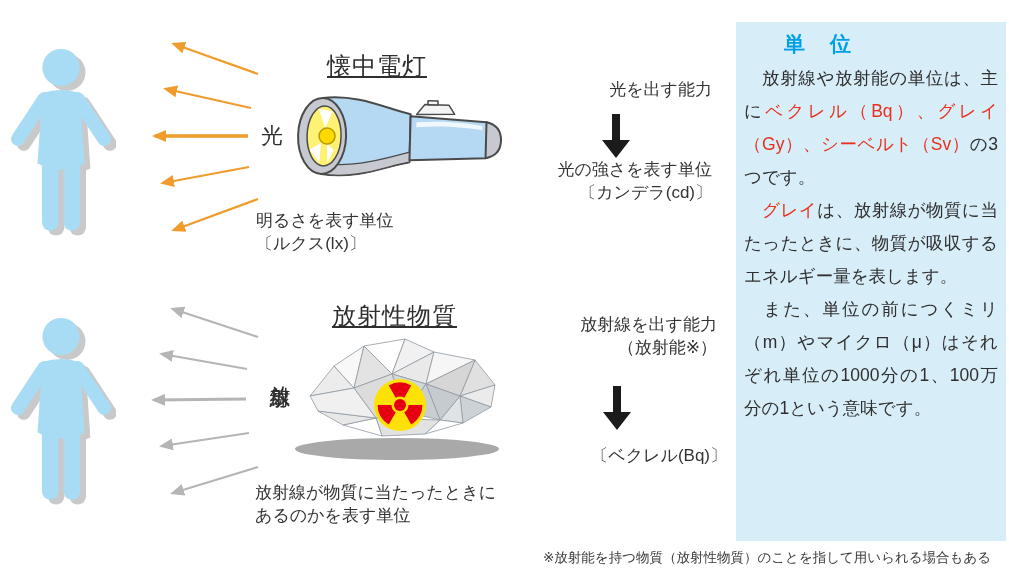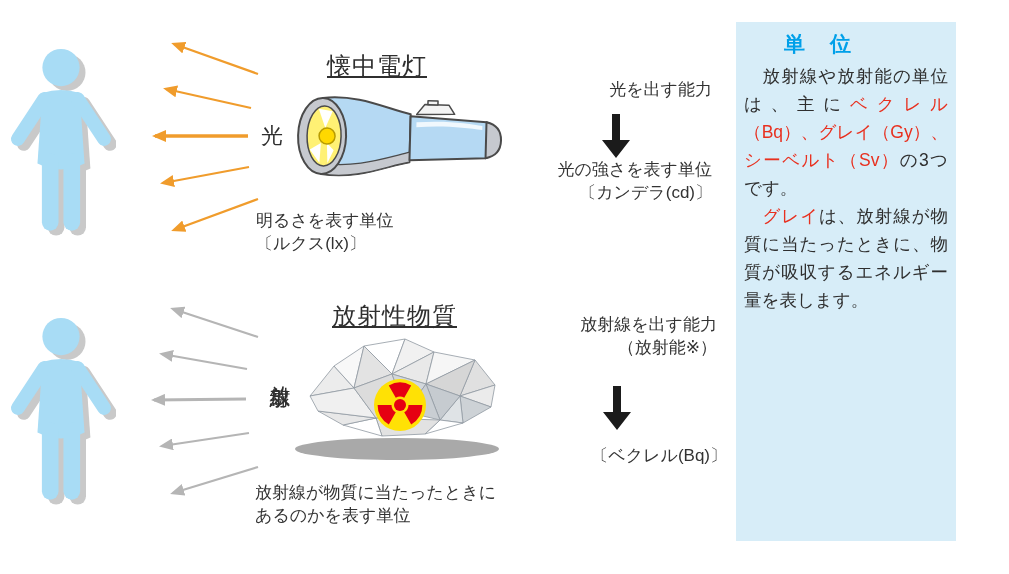--- a/index.html
+++ b/index.html
@@ -4,24 +4,24 @@
 <style>
   html,body{margin:0;padding:0;background:#fff;}
   .stage{position:relative;width:1009px;height:574px;background:#fff;overflow:hidden;
          font-family:"Liberation Sans","DejaVu Sans",sans-serif;color:#333;}
   .abs{position:absolute;}
   .lbl{color:#2f2f2f;white-space:nowrap;}
   .big{font-size:24px;letter-spacing:1px;text-decoration:underline;}
   .cap{font-size:17px;line-height:23px;}
   .ctr{text-align:right;}
   .vert{writing-mode:vertical-rl;text-orientation:upright;font-size:21px;letter-spacing:1px;}
-  .panel{left:736px;top:22px;width:220px;height:519px;background:#d7edf8;box-sizing:border-box;
+  .panel{left:736px;top:22px;width:270px;height:519px;background:#d7edf8;box-sizing:border-box;
          padding:6px 8px 0 8px;}
   .panel-title{font-size:21px;font-weight:bold;color:#00a0e9;letter-spacing:2px;margin:2px 0 4px 40px;}
-  .panel p{margin:0;font-size:17.5px;line-height:28px;color:#2f2f2f;text-align:justify;}
+  .panel p{margin:0;font-size:17.5px;line-height:33px;color:#2f2f2f;text-align:justify;}
   .rd{color:#e8301f;}
   .foot{left:543px;top:549px;font-size:13.5px;color:#3c3c3c;white-space:nowrap;}
   svg{display:block;}
 </style>
 </head>
 <body>
 
 <div class="stage">
 
   <svg class="abs" style="left:0;top:0;" width="1009" height="574" viewBox="0 0 1009 574">
@@ -170,16 +170,18 @@
     <div>（放射能※）</div>
   </div>
   <div class="abs cap ctr" style="left:512px;top:444px;width:215px;">
     <div>〔ベクレル(Bq)〕</div>
   </div>
 
   <div class="abs panel">
     <div class="panel-title">単　位</div>
     <p><span>　放射線や放射能の単位は、主に</span><span class="rd">ベクレル（Bq）、グレイ（Gy）、シーベルト（Sv）</span><span>の3つです。</span></p>
     <p><span>　</span><span class="rd">グレイ</span><span>は、放射線が物質に当たったときに、物質が吸収するエネルギー量を表します。</span></p>
+    <p>　また、単位の前につくミリ（m）やマイクロ（μ）はそれぞれ単位の1000分の1、100万分の1という意味です。</p>
   </div>
 
+  <div class="abs foot">※放射能を持つ物質（放射性物質）のことを指して用いられる場合もある</div>
 
 </div>
 
 </body></html>

